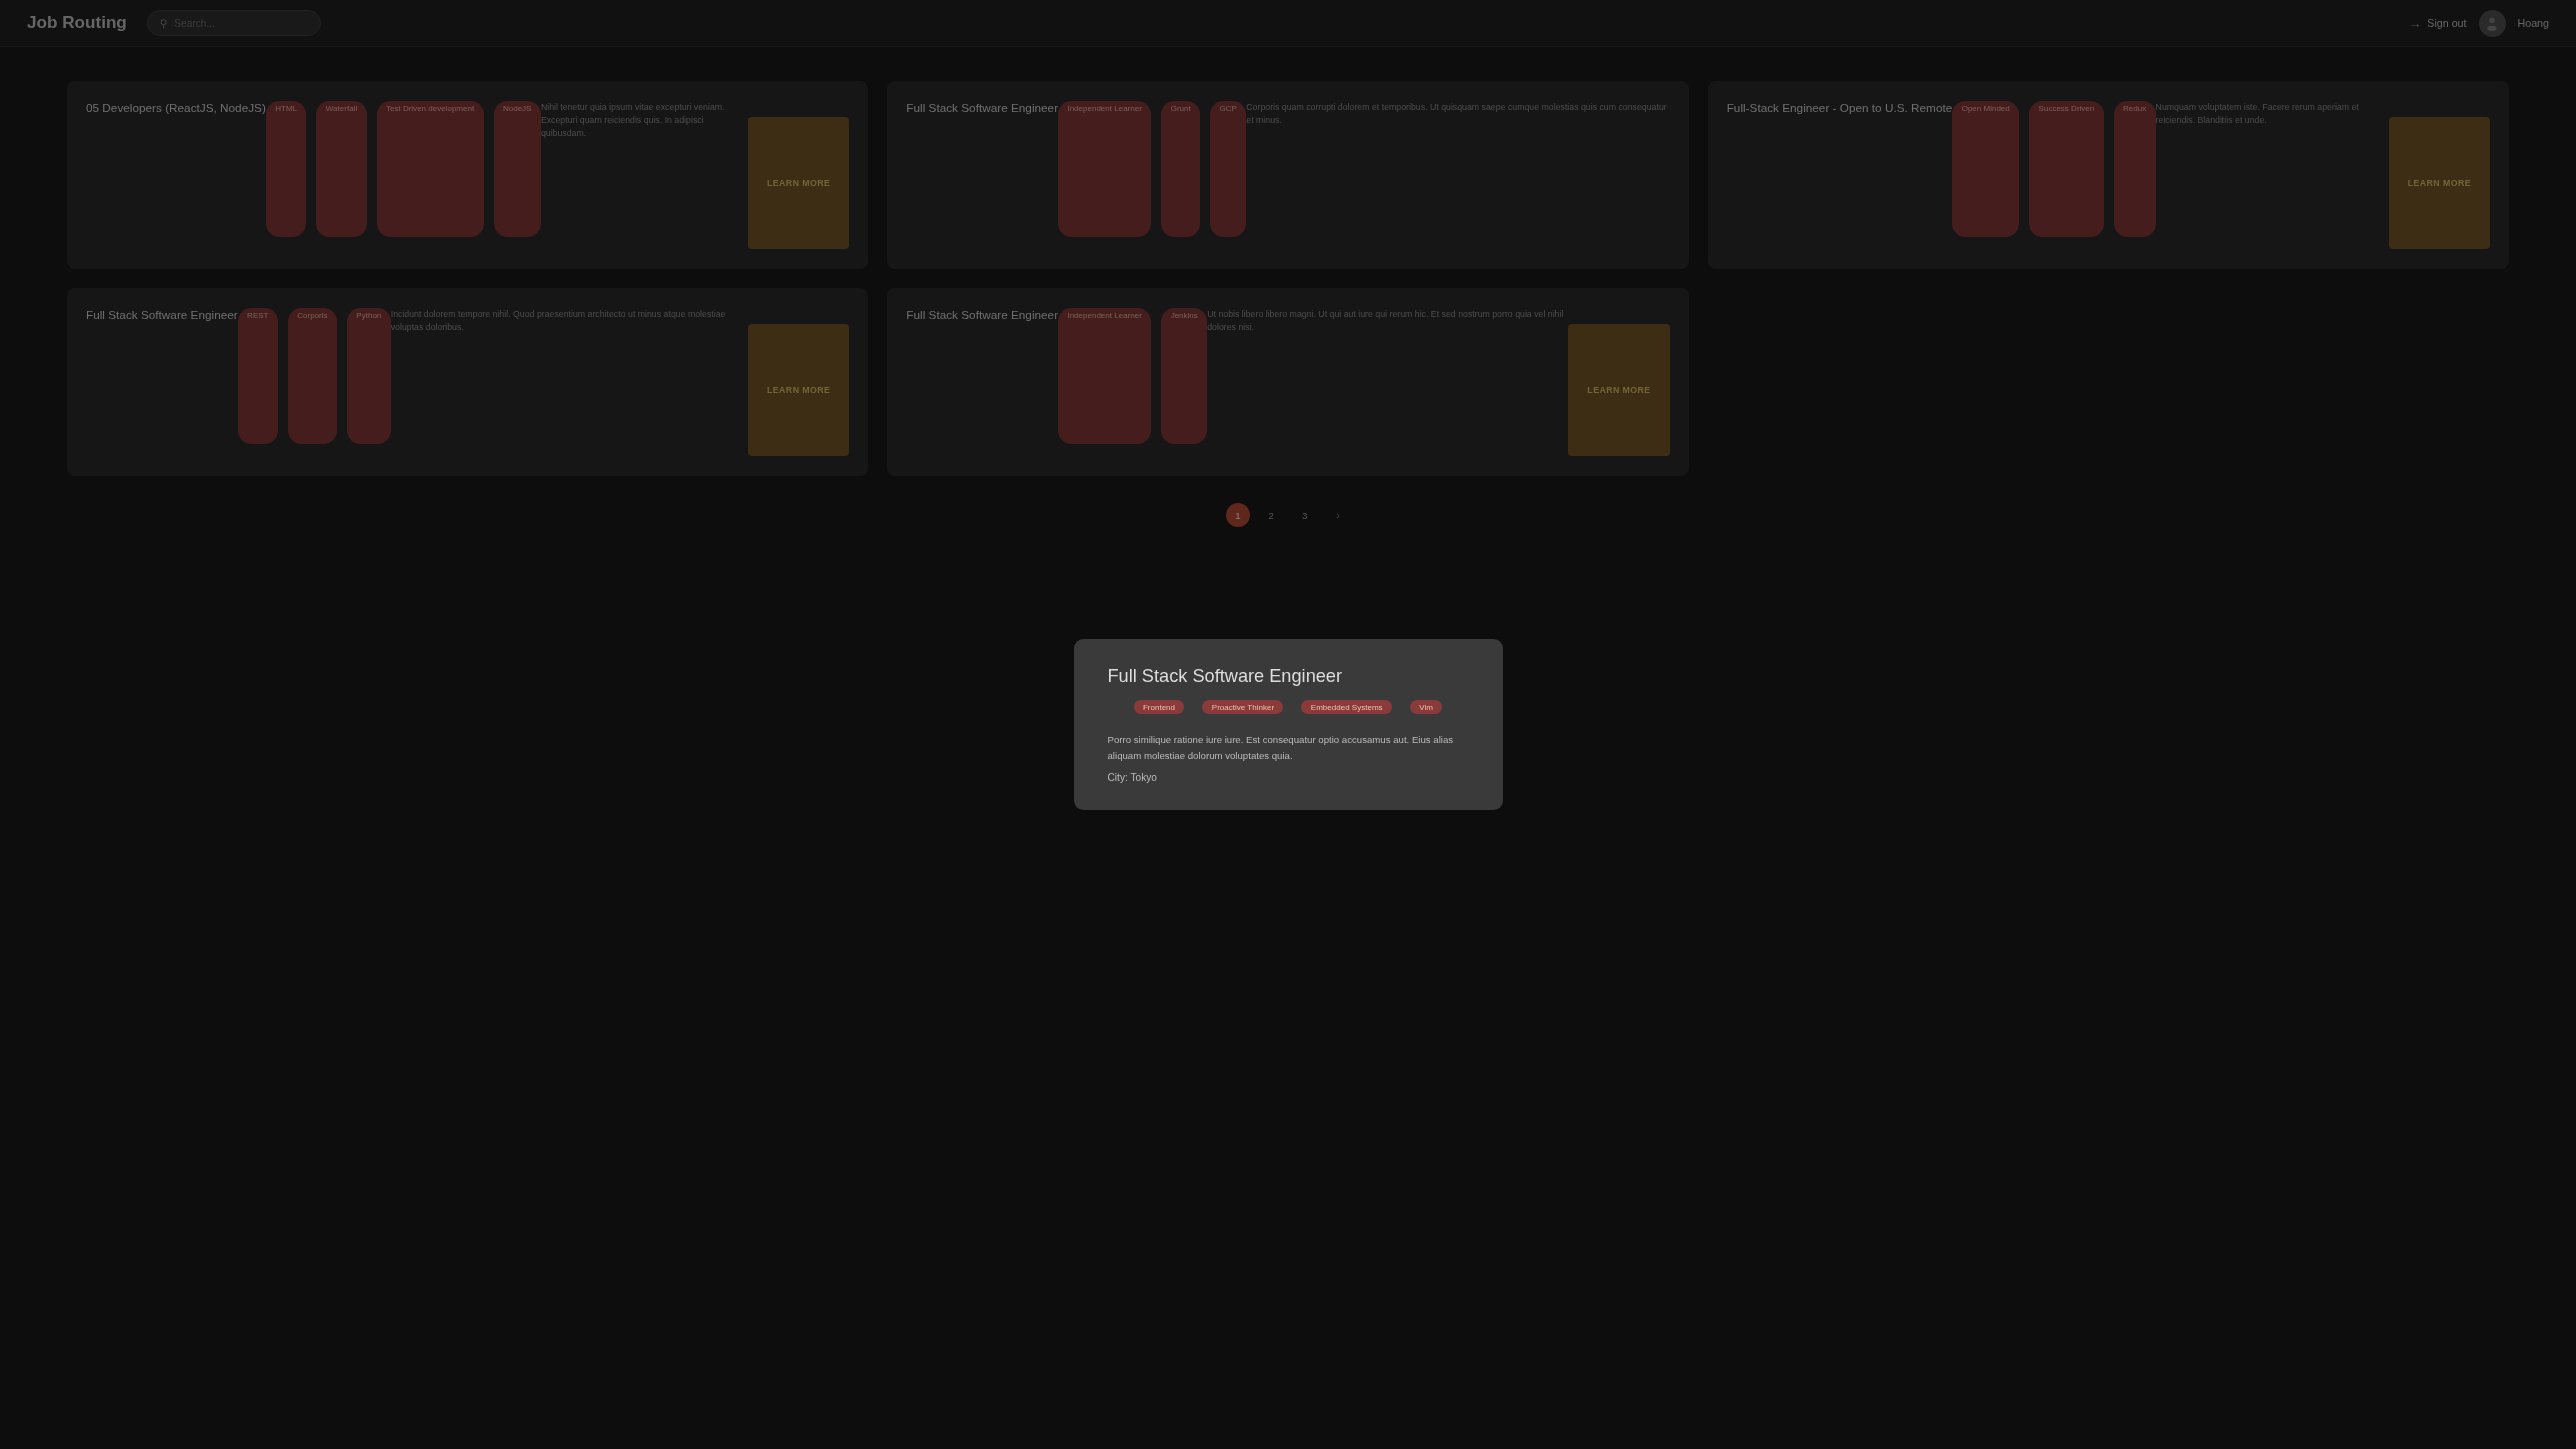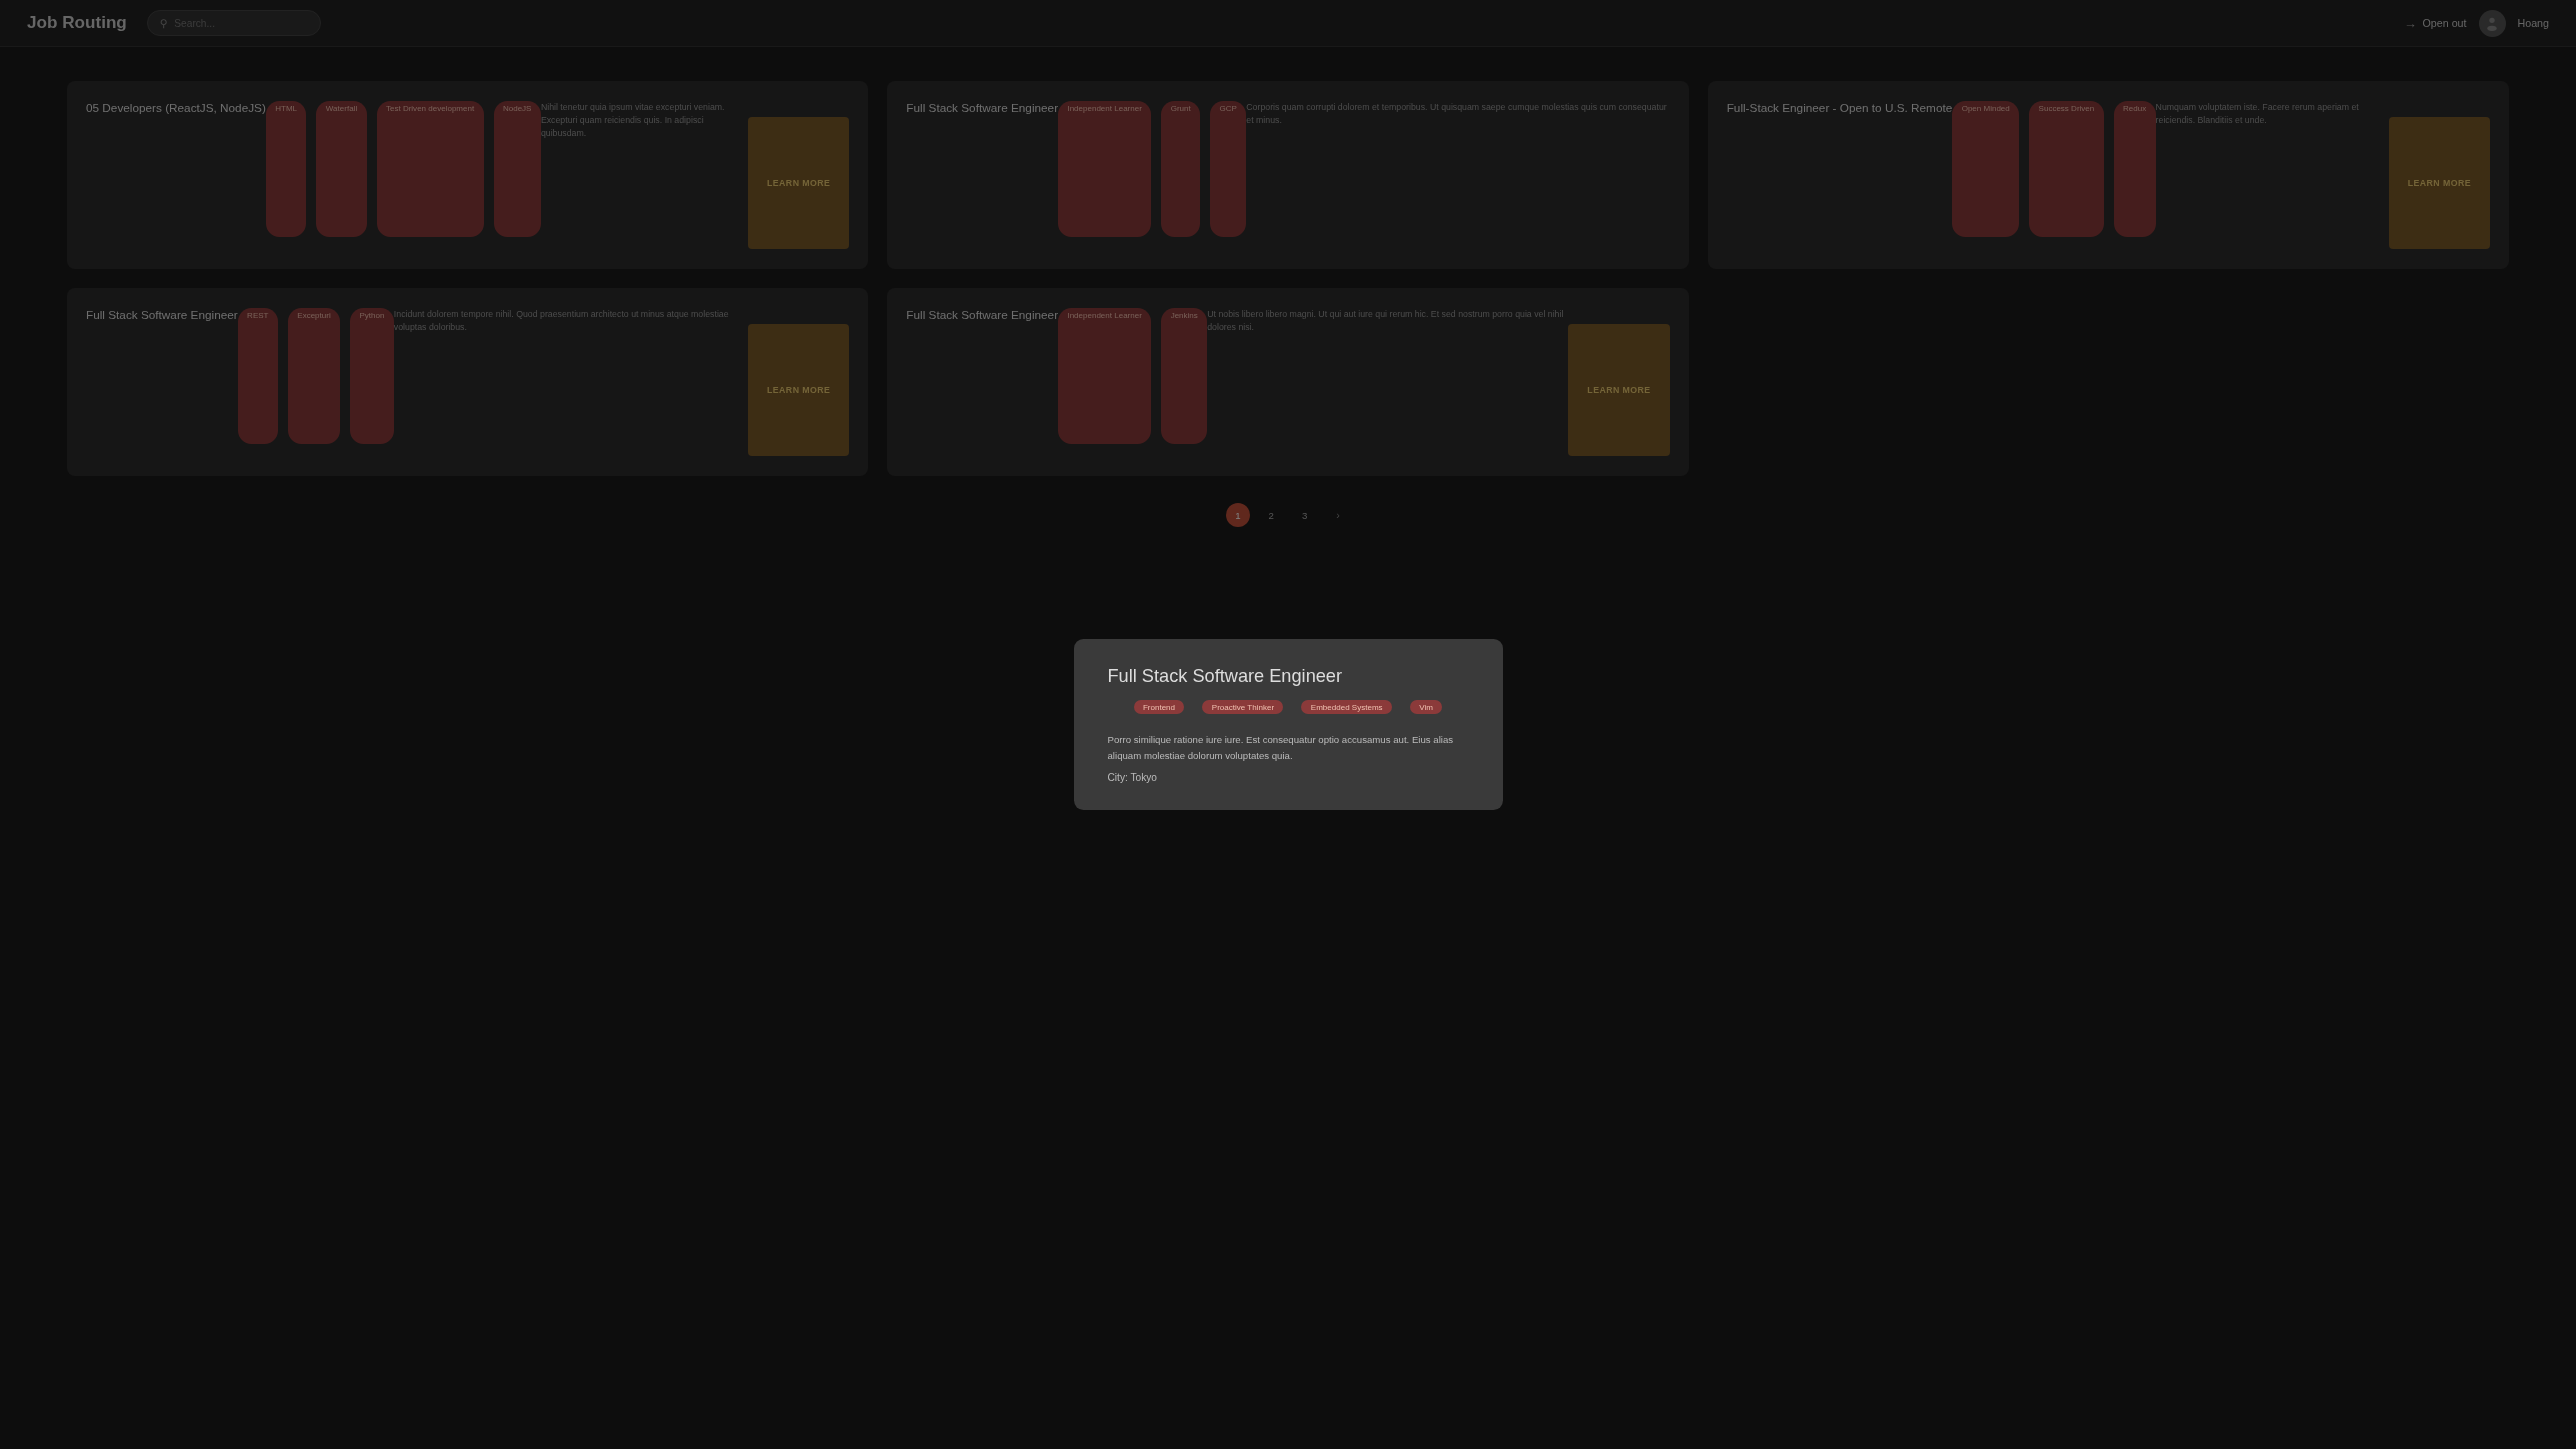--- a/index.html
+++ b/index.html
@@ -251,21 +251,21 @@
   <span class="header-title">Job Routing</span>
 
   <div class="search-box">
     <span class="search-icon">⚲</span>
     <input class="search-input" type="text" placeholder="Search..." style="">
   </div>
 
   <div class="header-right">
     <button class="signout-btn">
       <span class="signout-icon">→</span>
-      <span>Open out</span>
+      <span>Sign out</span>
     </button>
     <div class="avatar">
       <svg width="16" height="16" viewBox="0 0 24 24" fill="none">
         <circle cx="12" cy="8" r="4" fill="#888"></circle>
         <ellipse cx="12" cy="20" rx="7" ry="4" fill="#888"></ellipse>
       </svg>
     </div>
     <span class="username">Hoang</span>
   </div>
 </header>
@@ -304,21 +304,21 @@
         <span class="tag">Redux</span>
       </div>
       <p class="card-desc">Numquam voluptatem iste. Facere rerum aperiam et reiciendis. Blanditiis et unde.</p>
       <button class="learn-more-btn">LEARN MORE</button>
     </div>
 
     <div class="card">
       <div class="card-title">Full Stack Software Engineer</div>
       <div class="tags">
         <span class="tag">REST</span>
-        <span class="tag">Excepturi</span>
+        <span class="tag">Corporis</span>
         <span class="tag">Python</span>
       </div>
       <p class="card-desc">Incidunt dolorem tempore nihil. Quod praesentium architecto ut minus atque molestiae voluptas doloribus.</p>
       <button class="learn-more-btn">LEARN MORE</button>
     </div>
 
     <div class="card">
       <div class="card-title">Full Stack Software Engineer</div>
       <div class="tags">
         <span class="tag">Independent Learner</span>

